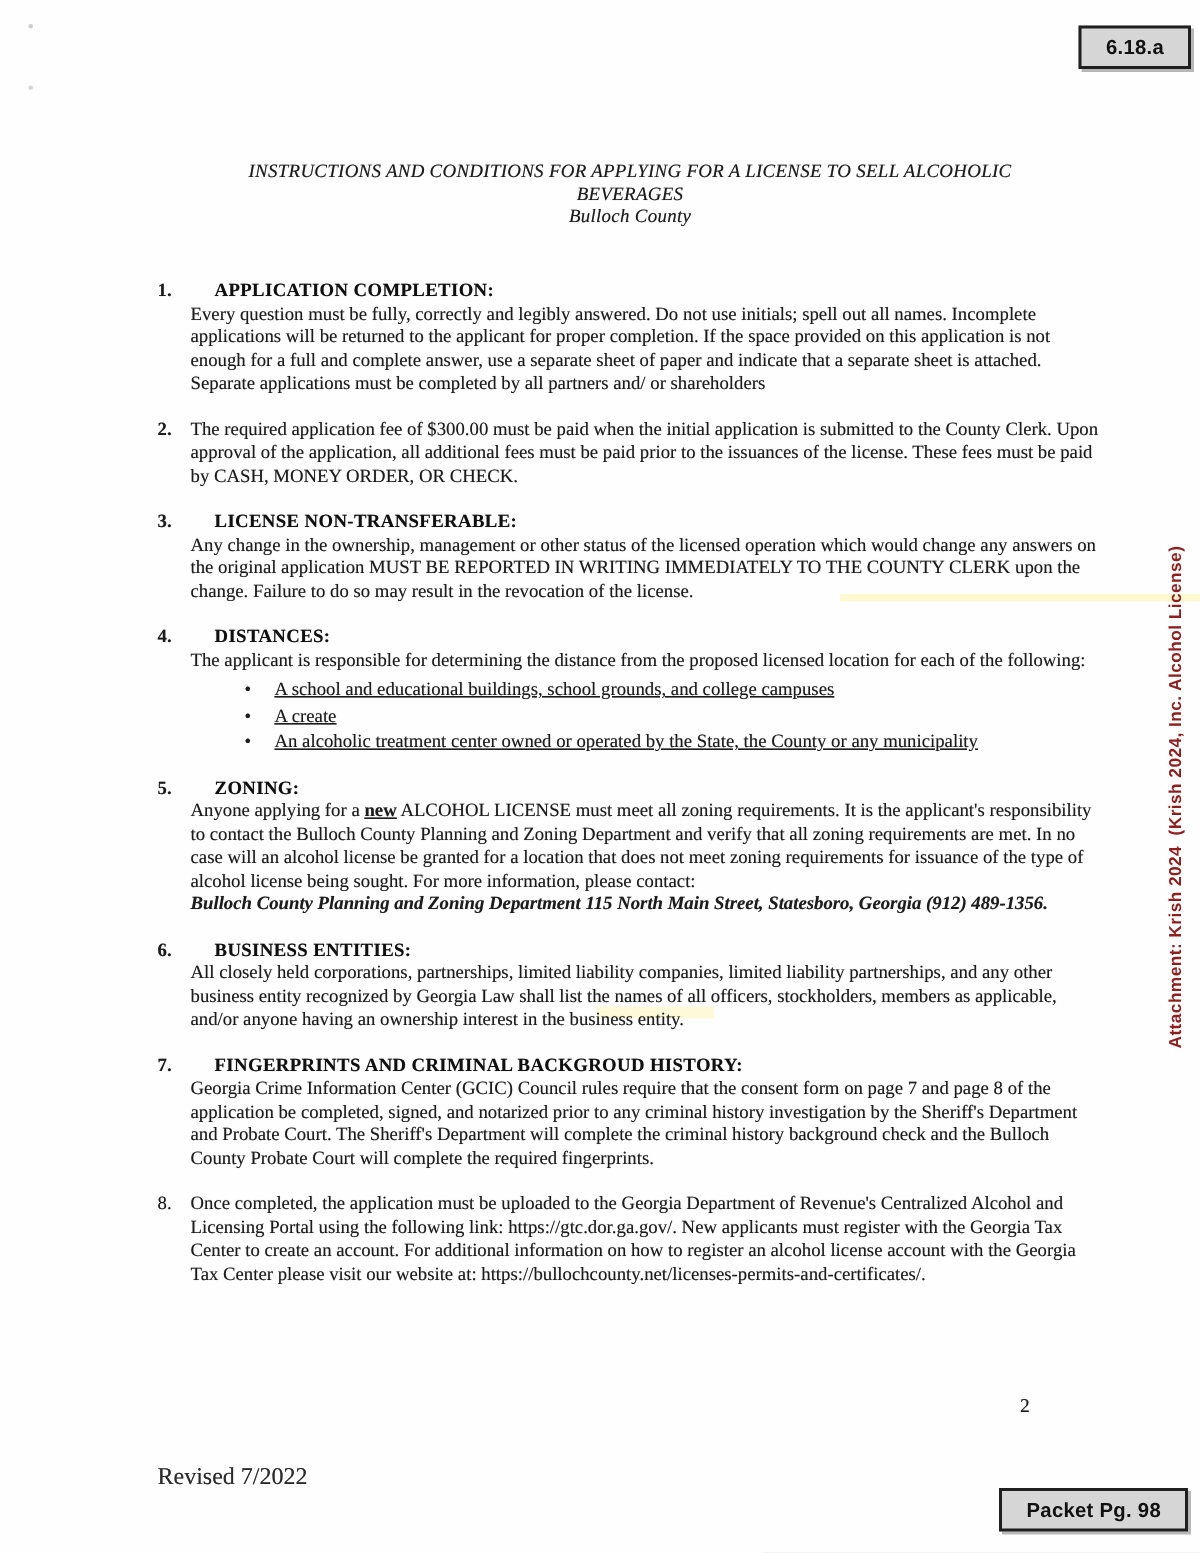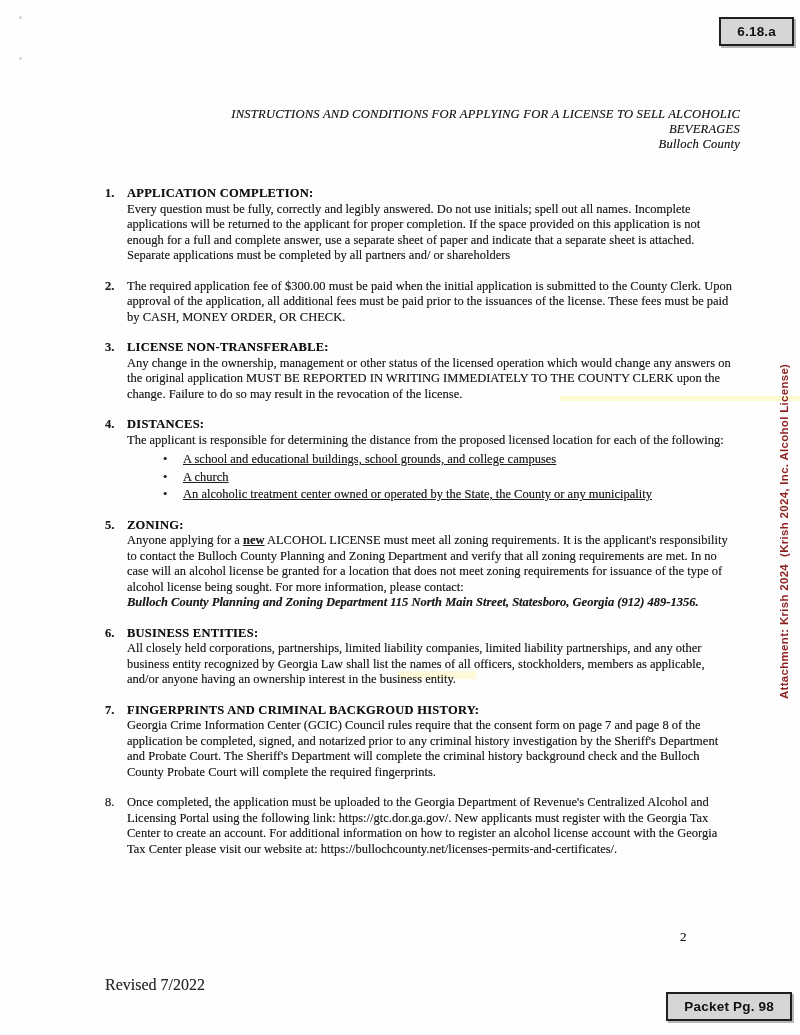--- a/index.html
+++ b/index.html
@@ -25,35 +25,35 @@
     position:absolute; top:338px; right:10px; height:386px;
     display:flex; align-items:center; justify-content:center;
     writing-mode:vertical-rl; transform:rotate(180deg);
     font-family:"Liberation Sans", sans-serif; font-weight:bold;
     font-size:11.5px; letter-spacing:0.3px; white-space:pre;
     color:var(--accent-red, #8e1f1f);
   }
   
   .title-block {
     position:absolute; top:107px; left:100px; width:640px;
-    text-align:right; font-style:italic;
+    text-align:center; font-style:italic;
     font-size:12.6px; line-height:15px; letter-spacing:0.2px;
     text-shadow:0 0 0.5px rgba(25,25,25,0.55);
   }
   
   .content {
     position:absolute; top:186px; left:105px; width:632px;
     font-size:12.5px; line-height:15.5px;
     text-shadow:0 0 0.5px rgba(25,25,25,0.5);
   }
   .item { display:flex; margin-bottom:15px; }
   .num  { flex:none; width:22px; font-weight:bold; }
   .num.plain { font-weight:normal; }
   .itembody { flex:1; max-width:610px; }
-  .heading { font-weight:bold; letter-spacing:0.25px; color:#101010; }
+  .heading { font-weight:bold; letter-spacing:0.25px; color:#101010;margin-left:16px; }
   .para { }
   .bullets { margin-top:4px; }
   .bullet { padding-left:36px; position:relative; margin-top:2px;text-decoration:underline; }
   .bullet::before { content:"\2022"; position:absolute; left:36px; }
   .bullet span { padding-left:20px; display:block; }
   .bold-u { font-weight:bold; text-decoration:underline; }
   .contact { font-weight:bold; font-style:italic; }
   
   .page-number { position:absolute; top:929px; left:680px; font-size:13px;
     text-shadow:0 0 0.5px rgba(25,25,25,0.5); }
@@ -115,21 +115,21 @@
     <div class="item">
       <div class="num">4.</div>
       <div class="itembody">
         <div class="heading">DISTANCES:</div>
         <div class="para">The applicant is responsible for determining the distance from the proposed licensed location for each of the following:</div>
         <div class="bullets">
           <div class="bullet">
               <span>A school and educational buildings, school grounds, and college campuses</span>
             </div>
           <div class="bullet">
-              <span>A church</span>
+              <span>A create</span>
             </div>
           <div class="bullet">
               <span>An alcoholic treatment center owned or operated by the State, the County or any municipality</span>
             </div>
         </div>
       </div>
     </div>
 
     <div class="item">
       <div class="num">5.</div>

